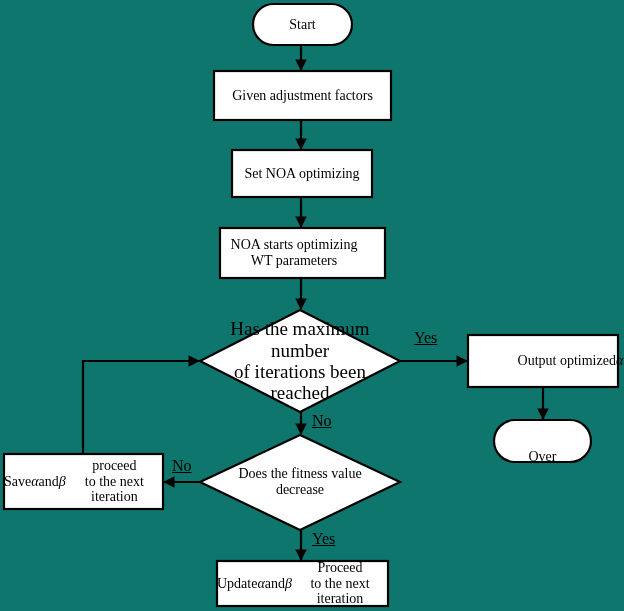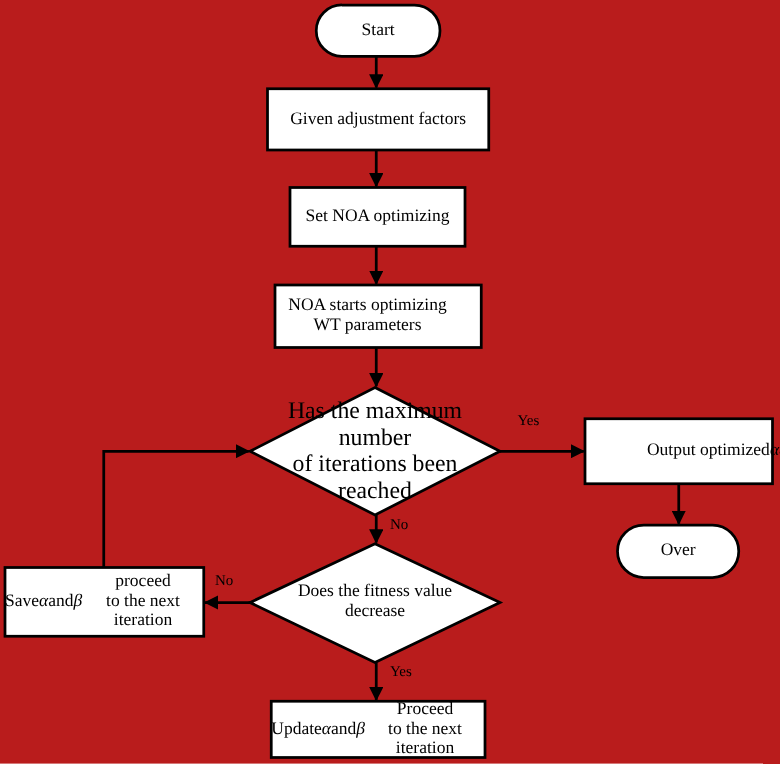--- a/index.html
+++ b/index.html
@@ -8,21 +8,21 @@
     background: #ffffff;
   }
   body {
     font-family: "Liberation Serif", "DejaVu Serif", serif;
     color: #000000;
   }
   #canvas {
     position: relative;
     width: 624px;
     height: 611px;
-    background: #b91c1c;
+    background: #0f766e;
     overflow: hidden;
   }
   svg.layer {
     position: absolute;
     left: 0;
     top: 0;
     width: 624px;
     height: 611px;
   }
   .node-text {
@@ -31,24 +31,25 @@
     align-items: center;
     justify-content: center;
     text-align: center;
     line-height: 1.12;
     font-size: 14px;
     white-space: pre-line;
     pointer-events: none;
   }
   .edge-label {
     position: absolute;
-    font-size: 12px;
+    font-size: 16px;
     text-align: right;
     white-space: nowrap;
     pointer-events: none;
+    text-decoration: underline;
   }
   .greek {
     font-family: "Liberation Serif", "DejaVu Serif", serif;
     font-style: italic;
   }
 </style>
 </head>
 <body>
 
 <div id="canvas">
@@ -108,21 +109,21 @@
   <div class="node-text" style="left:232px; top:150px; width:140px; height:47px;">Set NOA optimizing</div>
 
   <div class="node-text" style="left:220px; top:228px; width:148px; height:50px;text-align:center;">NOA starts optimizing
 WT parameters</div>
 
   <div class="node-text" style="left:205px; top:337px; width:190px; height:48px; font-size:19px;">Has the maximum number
 of iterations been reached</div>
 
   <div class="node-text" style="left: 468px; top: 335px; width: 150px; height: 52px; white-space: normal; margin-left: 41px;">Output optimized<br><span class="greek">α</span> and <span class="greek">β</span></div>
 
-  <div class="node-text" style="left:494px; top:420px; width:97px; height:42px;text-align:right;">Over</div>
+  <div class="node-text" style="left:494px; top:436px; width:97px; height:42px;text-align:right;">Over</div>
 
   <div class="node-text" style="left:210px; top:458px; width:180px; height:48px;text-align:center;">Does the fitness value
 decrease</div>
 
   <div class="node-text" style="left: 4px; top: 454px; width: 159px; height: 55px; white-space: normal;">Save <span class="greek">α</span> and <span class="greek">β</span> proceed<br>to the next iteration</div>
 
   <div class="node-text" style="left: 217px; top: 561px; width: 171px; height: 45px; white-space: normal;">Update <span class="greek">α</span> and <span class="greek">β</span> Proceed<br>to the next iteration</div>
 
   <div class="edge-label" style="left:414px; top:329px;">Yes</div>
 

